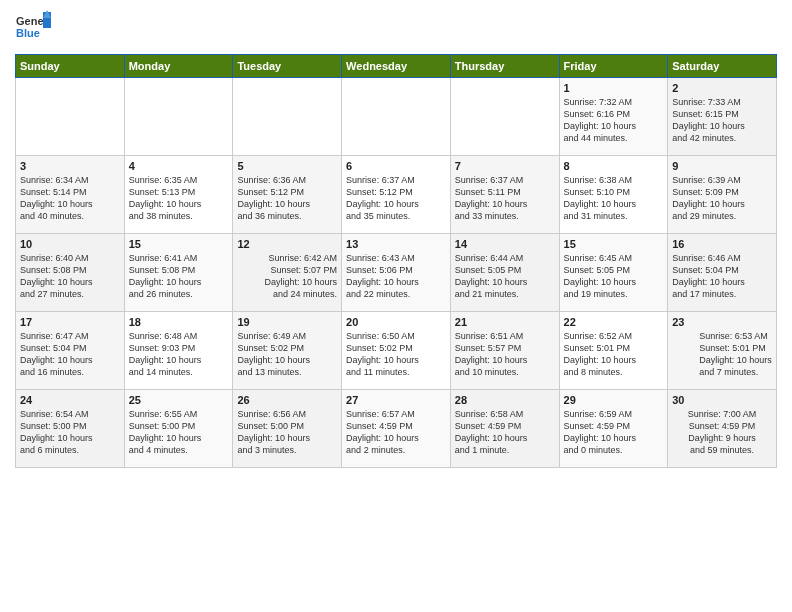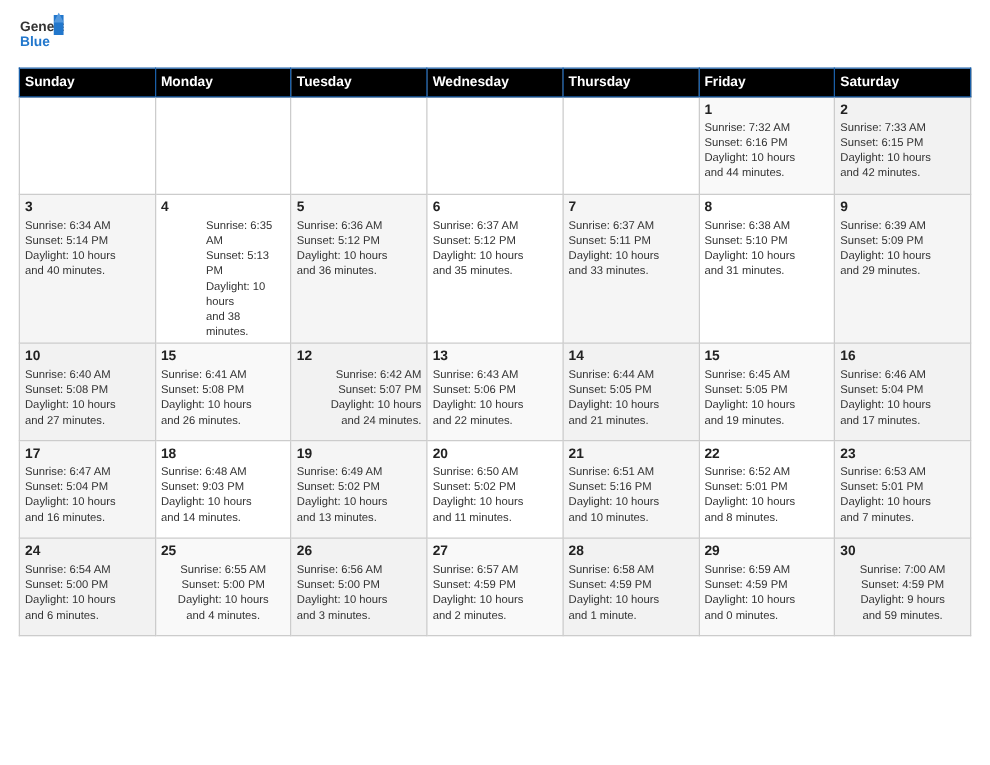--- a/index.html
+++ b/index.html
@@ -38,21 +38,21 @@
       font-size: 14px;
       color: #444;
       margin-top: 2px;
     }
     table {
       width: 100%;
       border-collapse: collapse;
       table-layout: fixed;
     }
     thead tr th {
-      background-color: #000000;
+      background-color: #4d7c0f;
       color: #fff;
       font-size: 11px;
       font-weight: bold;
       padding: 5px 4px;
       text-align: left;
       border: 1px solid #1a5fa8;
     }
     tbody tr td {
       border: 1px solid #ccc;
       vertical-align: top;
@@ -152,21 +152,21 @@
         <tr>
           <td>
             <span class="day-num">3</span>
             <div class="day-info" style="white-space: pre-line;">Sunrise: 6:34 AM
 Sunset: 5:14 PM
 Daylight: 10 hours
 and 40 minutes.</div>
           </td>
           <td>
             <span class="day-num">4</span>
-            <div class="day-info" style="white-space: pre-line; margin-left: 36px;">Sunrise: 6:35 AM
+            <div class="day-info" style="white-space: pre-line;">Sunrise: 6:35 AM
 Sunset: 5:13 PM
 Daylight: 10 hours
 and 38 minutes.</div>
           </td>
           <td>
             <span class="day-num">5</span>
             <div class="day-info" style="white-space: pre-line;">Sunrise: 6:36 AM
 Sunset: 5:12 PM
 Daylight: 10 hours
 and 36 minutes.</div>
@@ -276,50 +276,50 @@
           <td>
             <span class="day-num">20</span>
             <div class="day-info" style="white-space: pre-line;">Sunrise: 6:50 AM
 Sunset: 5:02 PM
 Daylight: 10 hours
 and 11 minutes.</div>
           </td>
           <td>
             <span class="day-num">21</span>
             <div class="day-info" style="white-space: pre-line;">Sunrise: 6:51 AM
-Sunset: 5:16 PM
+Sunset: 5:57 PM
 Daylight: 10 hours
 and 10 minutes.</div>
           </td>
           <td>
             <span class="day-num">22</span>
             <div class="day-info" style="white-space: pre-line;">Sunrise: 6:52 AM
 Sunset: 5:01 PM
 Daylight: 10 hours
 and 8 minutes.</div>
           </td>
           <td>
             <span class="day-num">23</span>
-            <div class="day-info" style="white-space: pre-line;">Sunrise: 6:53 AM
+            <div class="day-info" style="white-space: pre-line; margin-left: 27px;">Sunrise: 6:53 AM
 Sunset: 5:01 PM
 Daylight: 10 hours
 and 7 minutes.</div>
           </td>
         </tr>
         <tr>
           <td>
             <span class="day-num">24</span>
             <div class="day-info" style="white-space: pre-line;">Sunrise: 6:54 AM
 Sunset: 5:00 PM
 Daylight: 10 hours
 and 6 minutes.</div>
           </td>
           <td>
             <span class="day-num">25</span>
-            <div class="day-info" style="white-space: pre-line; text-align: center;">Sunrise: 6:55 AM
+            <div class="day-info" style="white-space: pre-line;">Sunrise: 6:55 AM
 Sunset: 5:00 PM
 Daylight: 10 hours
 and 4 minutes.</div>
           </td>
           <td>
             <span class="day-num">26</span>
             <div class="day-info" style="white-space: pre-line;">Sunrise: 6:56 AM
 Sunset: 5:00 PM
 Daylight: 10 hours
 and 3 minutes.</div>

